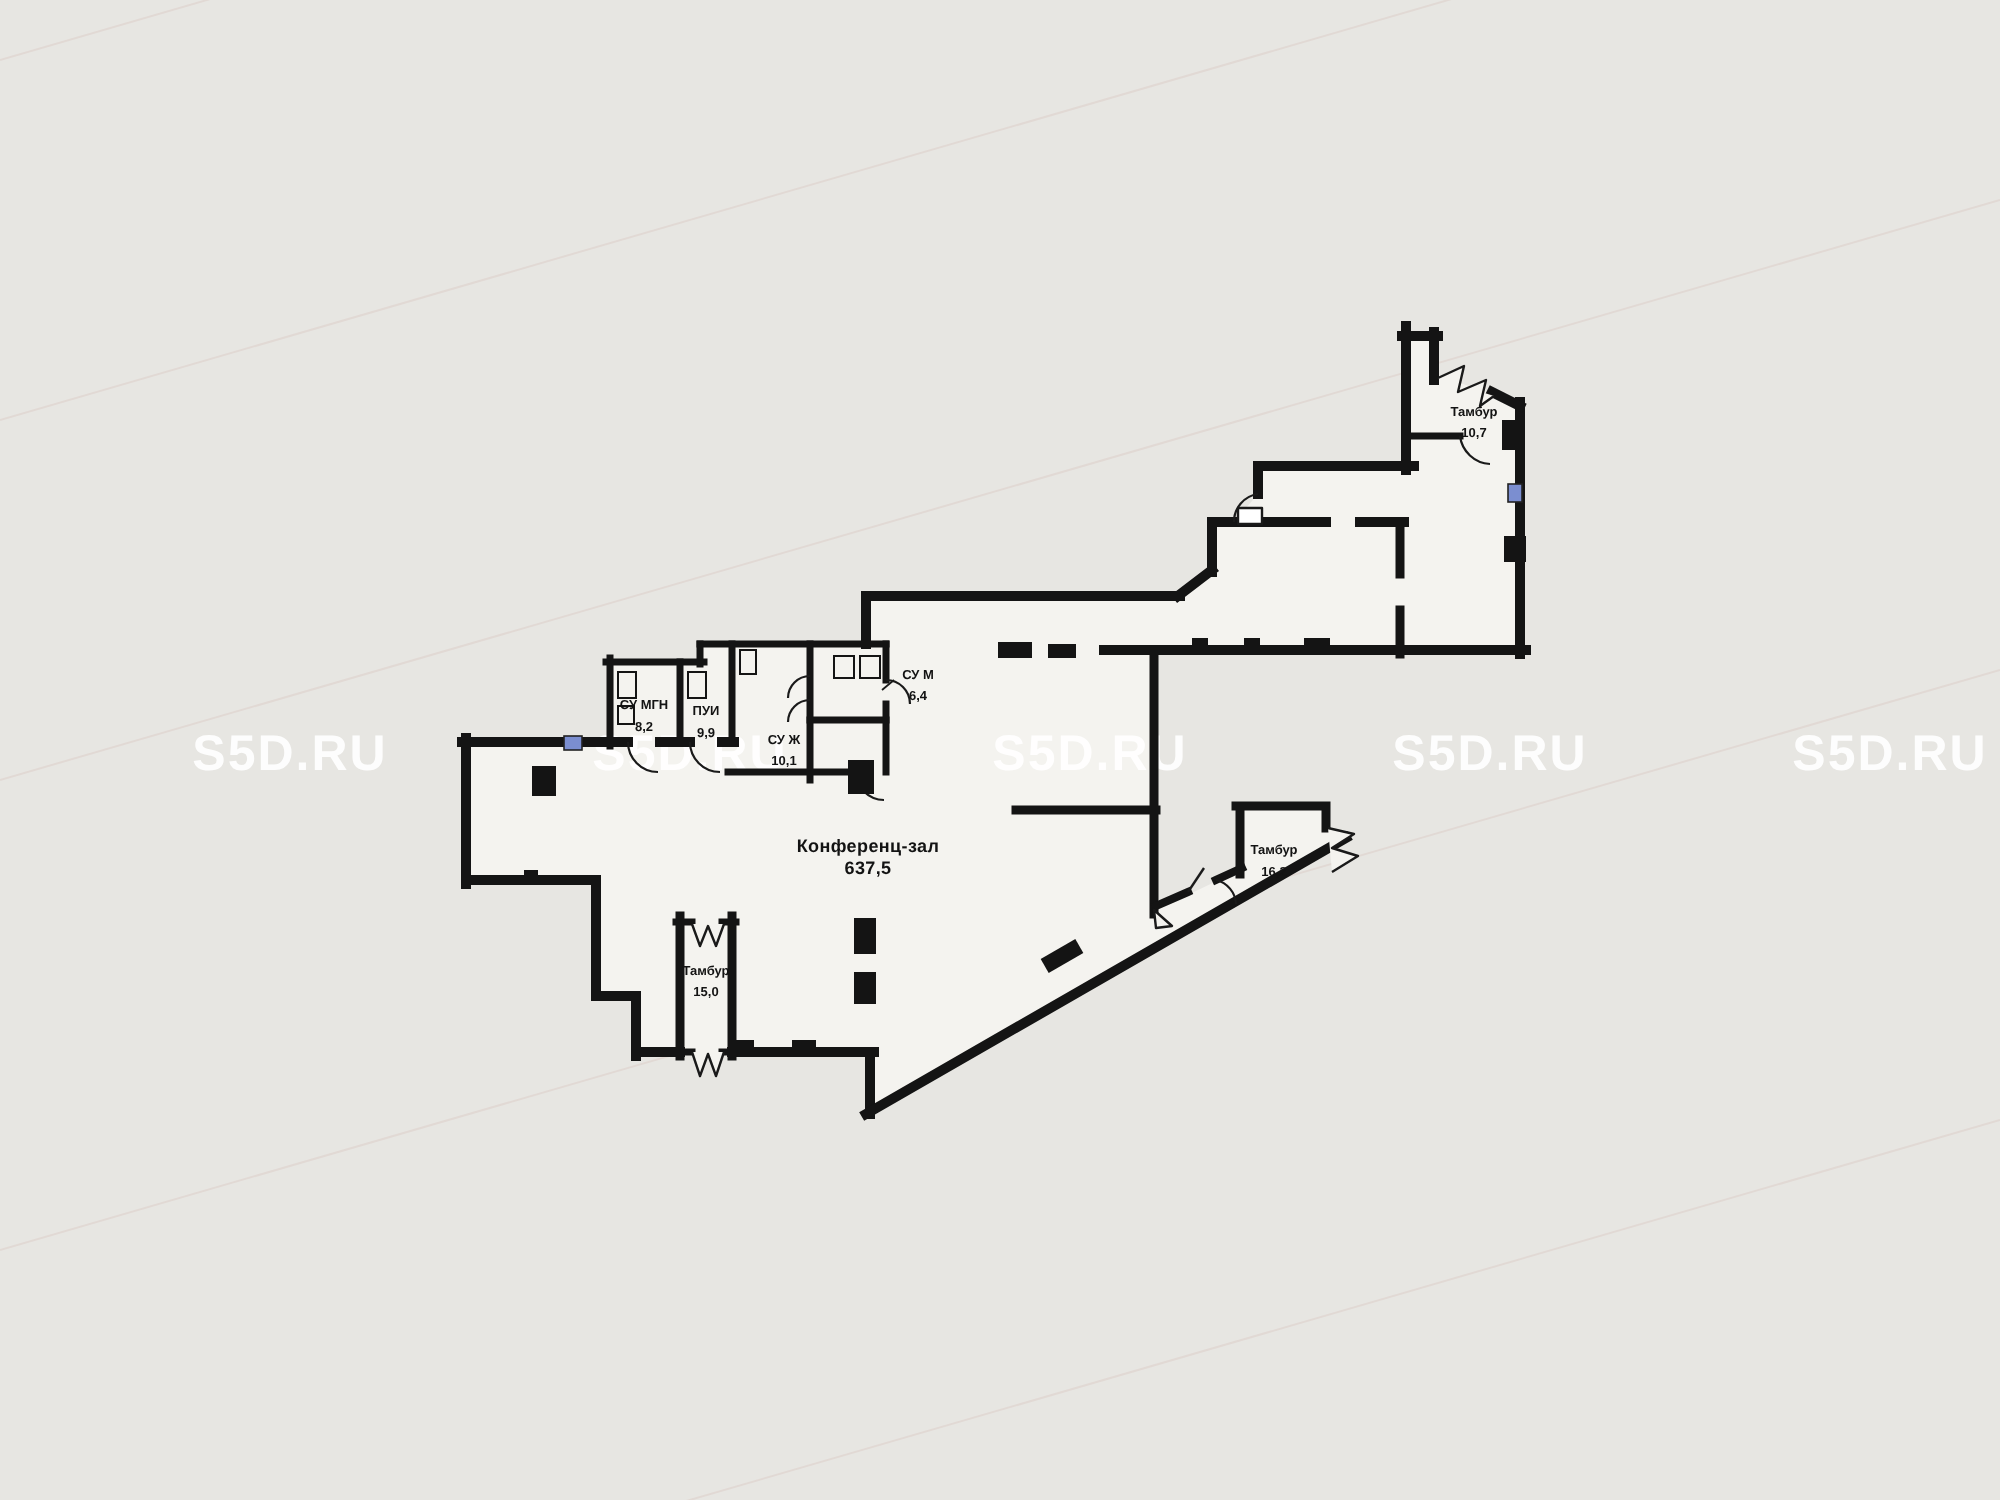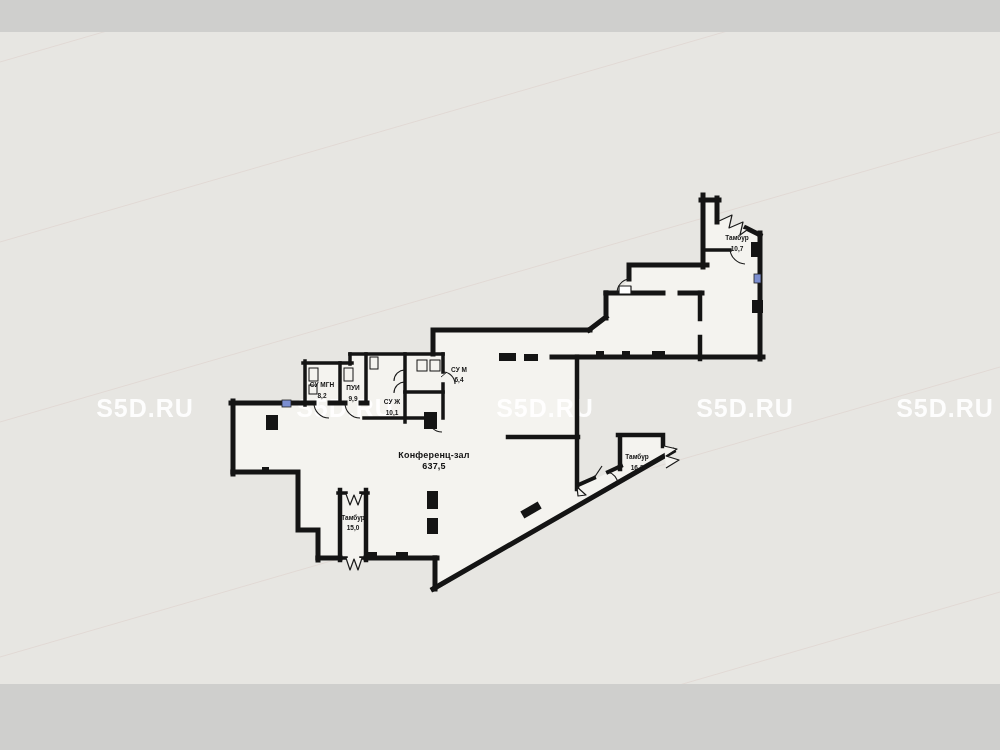--- a/index.html
+++ b/index.html
@@ -1,22 +1,21 @@
 <!DOCTYPE html>
 <html><head>
 <meta charset="utf-8">
 <style>
   html,body{margin:0;padding:0;background:#cfcfcd;}
   .stage{
     position:relative;
-    width:1000px;height:652px;
+    width:1000px;height:750px;
     background:#e7e6e2;
     overflow:hidden;
     font-family:"Liberation Sans", sans-serif;
-    margin-top:32px;
   }
   .stage svg{position:absolute;left:0;top:0;}
   text.room-name, text.room-area{
     fill:#131313;
     font-family:"Liberation Sans", sans-serif;
     font-weight:700;
     text-anchor:middle;
   }
   text.small{font-size:6.5px;}
   text.big{font-size:9px;letter-spacing:.2px;}

